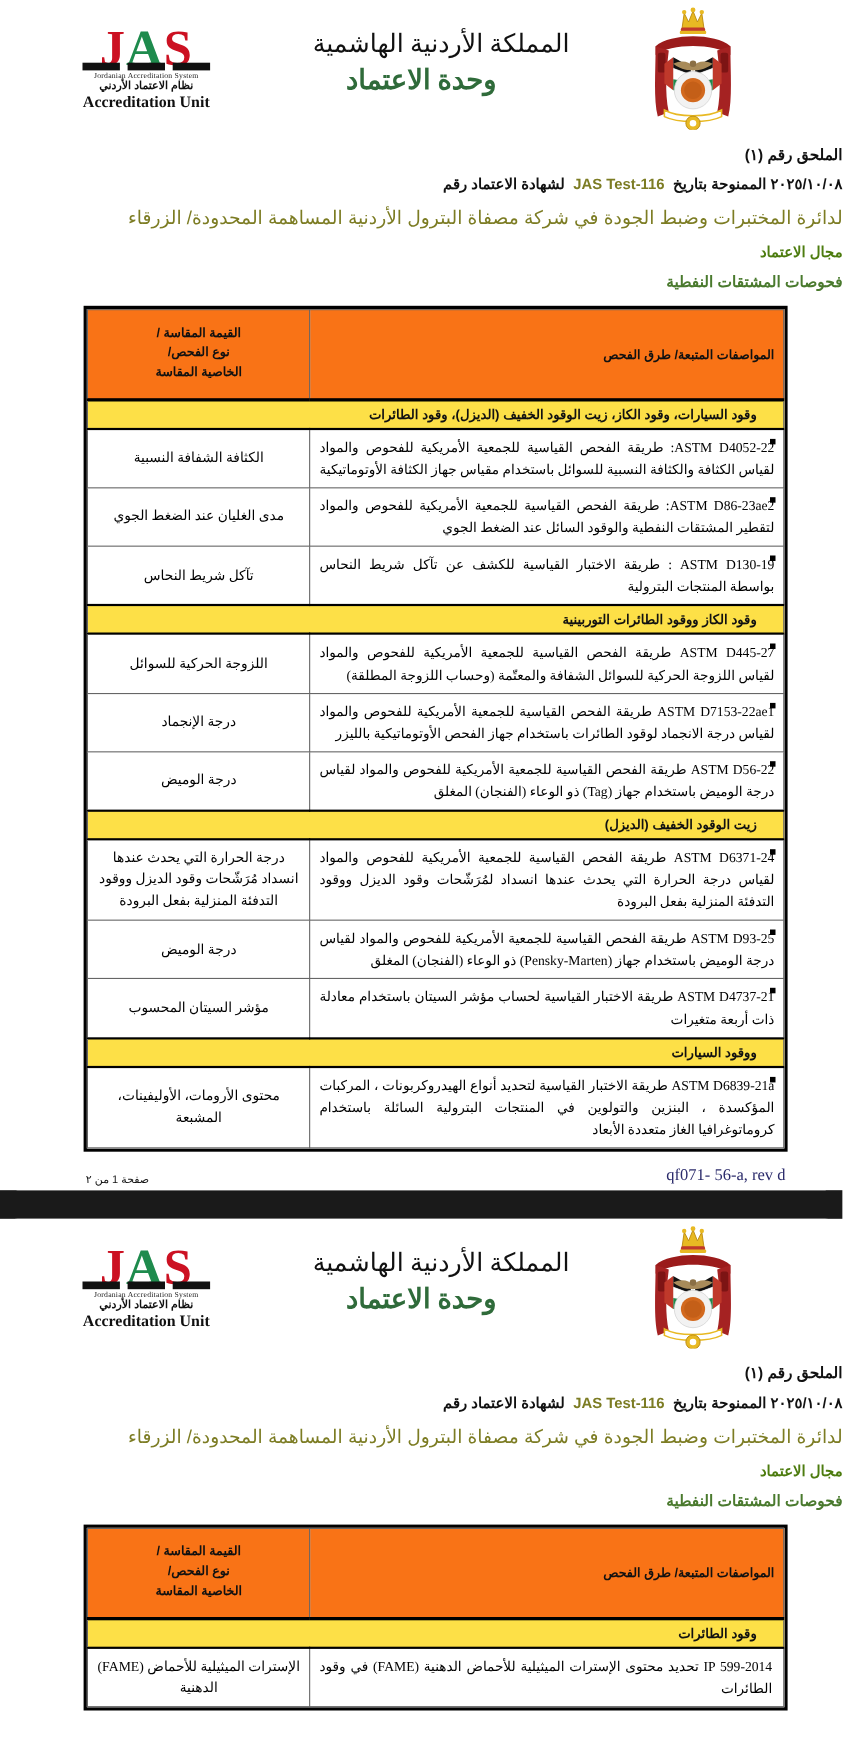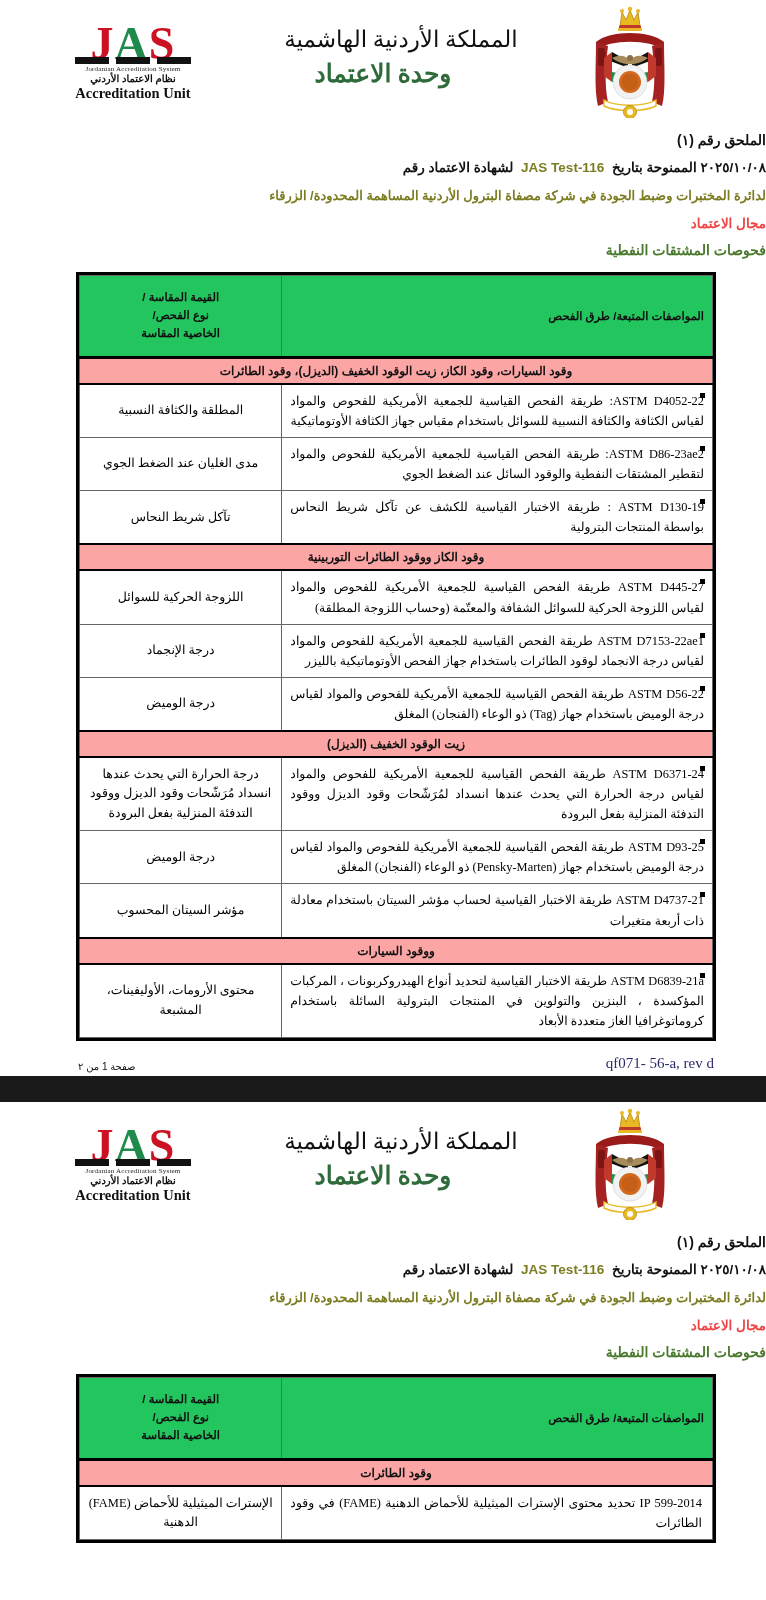--- a/index.html
+++ b/index.html
@@ -140,30 +140,30 @@
     direction: ltr;
     display: inline-block;
     margin: 0 4px;
   }
   .cert-date {
     color: #111;
     display: inline-block;
   }
   .dept-line {
     font-family: "Liberation Sans", sans-serif;
-    font-size: 13px;
-    font-weight: bold;
+    font-size: 17px;
+    font-weight: normal;
     color: #7c7c23;
     margin-bottom: 12px;
   }
   .scope-label {
     font-family: "Liberation Sans", sans-serif;
     font-size: 13.5px;
     font-weight: bold;
-    color: #ef4444;
+    color: #4d7c0f;
     margin-bottom: 11px;
     margin-left: 36px;
   }
   .scope-value {
     font-family: "Liberation Sans", sans-serif;
     font-size: 14px;
     font-weight: bold;
     color: #4a7a2e;
     margin-bottom: 14px;
   }
@@ -178,42 +178,42 @@
     border-collapse: collapse;
     table-layout: fixed;
     background: #fff;
   }
   table.scope-table td, table.scope-table th {
     border: 1px solid #666;
     vertical-align: middle;
     padding: 6px 8px;
   }
   thead th {
-    background: #22c55e;
+    background: #f97316;
     font-family: "Liberation Sans", sans-serif;
     font-size: 11.5px;
     font-weight: bold;
     color: #111;
     text-align: center;
     border-bottom: 3px solid #000 !important;
   }
   th.col-method { width: 69%; height: 68px; text-align: right; }
   th.col-prop   { width: 31%; }
   th.col-prop .hdr-l { display:block; line-height: 1.55; }
 
   tr.section-row td {
     font-family: "Liberation Sans", sans-serif;
     font-size: 12px;
     font-weight: bold;
     color: #111;
-    text-align: center;
-    padding: 5px 8px;
+    text-align: right;
+    padding: 5px 24px;
     border-top: 2px solid #000;
     border-bottom: 2px solid #000;
-    background: #fca5a5;
+    background: #fde047;
   }
 
   td.prop {
     font-family: "Liberation Serif", "DejaVu Serif", serif;
     font-size: 12.5px;
     text-align: center;
     line-height: 1.55;
     color: #000;
   }
   td.method {
@@ -353,21 +353,21 @@
           </th>
         </tr>
       </thead>
       <tbody>
 
         <tr class="section-row">
           <td colspan="2">وقود السيارات، وقود الكاز، زيت الوقود الخفيف (الديزل)، وقود الطائرات</td>
         </tr>
         <tr>
           <td class="method"><span class="bullet"></span><span class="std">ASTM D4052-22</span><span>: طريقة الفحص القياسية للجمعية الأمريكية للفحوص والمواد لقياس الكثافة والكثافة النسبية للسوائل باستخدام مقياس جهاز الكثافة الأوتوماتيكية</span></td>
-          <td class="prop">المطلقة والكثافة النسبية</td>
+          <td class="prop">الكثافة الشفافة النسبية</td>
         </tr>
         <tr>
           <td class="method"><span class="bullet"></span><span class="std">ASTM D86-23ae2</span><span>: طريقة الفحص القياسية للجمعية الأمريكية للفحوص والمواد لتقطير المشتقات النفطية والوقود السائل عند الضغط الجوي</span></td>
           <td class="prop">مدى الغليان عند الضغط الجوي</td>
         </tr>
         <tr>
           <td class="method"><span class="bullet"></span><span class="std">ASTM D130-19</span><span> : طريقة الاختبار القياسية للكشف عن تآكل شريط النحاس بواسطة المنتجات البترولية</span></td>
           <td class="prop">تآكل شريط النحاس</td>
         </tr>
 

